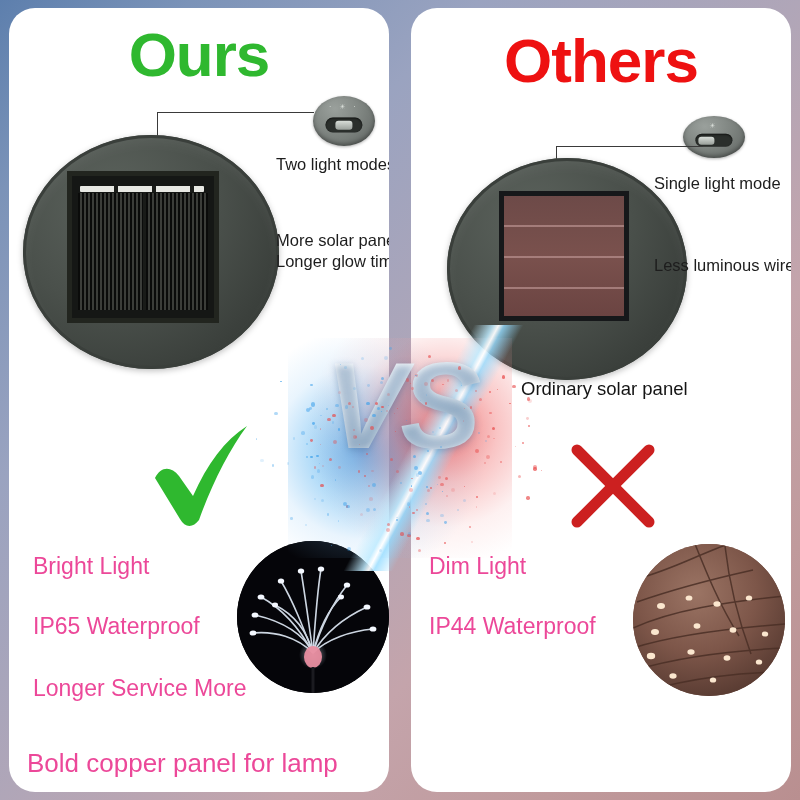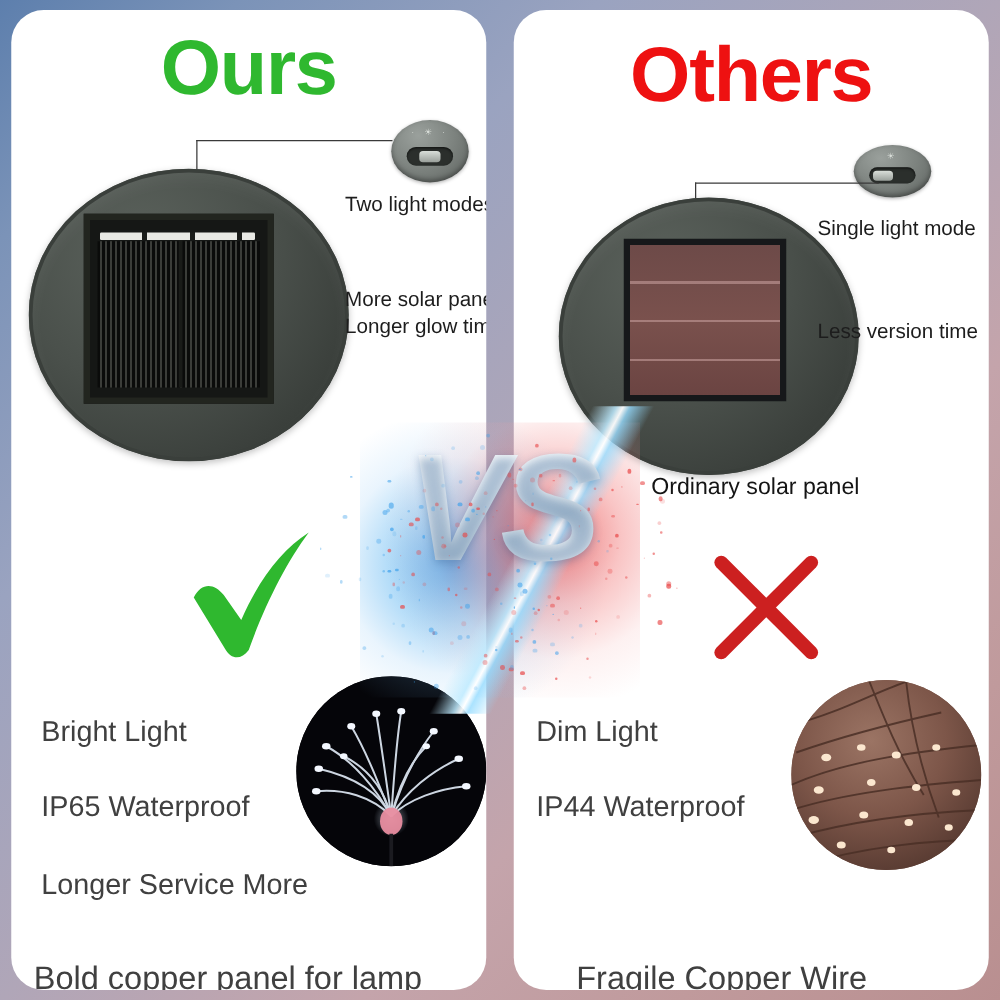--- a/index.html
+++ b/index.html
@@ -208,23 +208,22 @@
   .x-mark {
     position: absolute;
     left: 152px; top: 428px;
     width: 100px; height: 100px;
   }
 
   
   .feature {
     position: absolute;
     font-size: 23px;
-    color: #404040;
+    color: #ec4899;
     white-space: nowrap;
-    margin-top: 19px;
   }
   .feature-last {
     font-size: 26px;
   }
 
   
   .photo {
     position: absolute;
     border-radius: 50%;
     overflow: hidden;
@@ -400,21 +399,21 @@
     <div class="leader-v" style="left:145px; top:138px; height:26px;"></div>
 
     <div class="disc disc-others">
       <div class="cell-others">
         <div class="row-lines"></div>
       </div>
     </div>
 
     <div class="callout" style="left:243px; top:165px;">Single light mode</div>
 
-    <div class="callout" style="left:243px; top:247px;">Less version time</div>
+    <div class="callout" style="left:243px; top:247px;">Less luminous wire</div>
 
     <div class="caption caption-normal" style="left:110px; top:370px;">Ordinary solar panel</div>
 
     <div class="x-mark">
       <svg viewBox="0 0 100 100" aria-hidden="true">
         <g stroke="#cc2020" stroke-width="11" stroke-linecap="round">
           <line x1="14" y1="14" x2="86" y2="86"></line>
           <line x1="86" y1="14" x2="14" y2="86"></line>
         </g>
       </svg>
@@ -454,21 +453,20 @@
           <ellipse cx="94" cy="114" rx="3.4" ry="2.8"></ellipse>
           <ellipse cx="126" cy="118" rx="3.2" ry="2.6"></ellipse>
           <ellipse cx="40" cy="132" rx="3.6" ry="2.8"></ellipse>
           <ellipse cx="80" cy="136" rx="3.2" ry="2.6"></ellipse>
         </g>
       </svg>
     </div>
 
     <div class="feature" style="left:18px; top:545px;">Dim Light</div>
     <div class="feature" style="left:18px; top:605px;">IP44 Waterproof</div>
-    <div class="feature feature-last" style="left:50px; top:740px;">Fragile Copper Wire</div>
   </div>
 
   <div id="vs-overlay">
     <div class="vs-splat vs-blue"></div>
     <div class="vs-splat vs-red"></div>
     <div class="vs-beam"></div>
     <div class="vs-text">VS</div>
     <div id="speck-layer">
         <span class="speck" style="left: 127.3px; top: 36.3px; width: 2.8px; height: 2.8px; background: rgb(232, 70, 70); opacity: 0.34;"></span>
         <span class="speck" style="left: 22.9px; top: 64.4px; width: 4.2px; height: 4.2px; background: rgb(60, 160, 235); opacity: 0.58;"></span>

